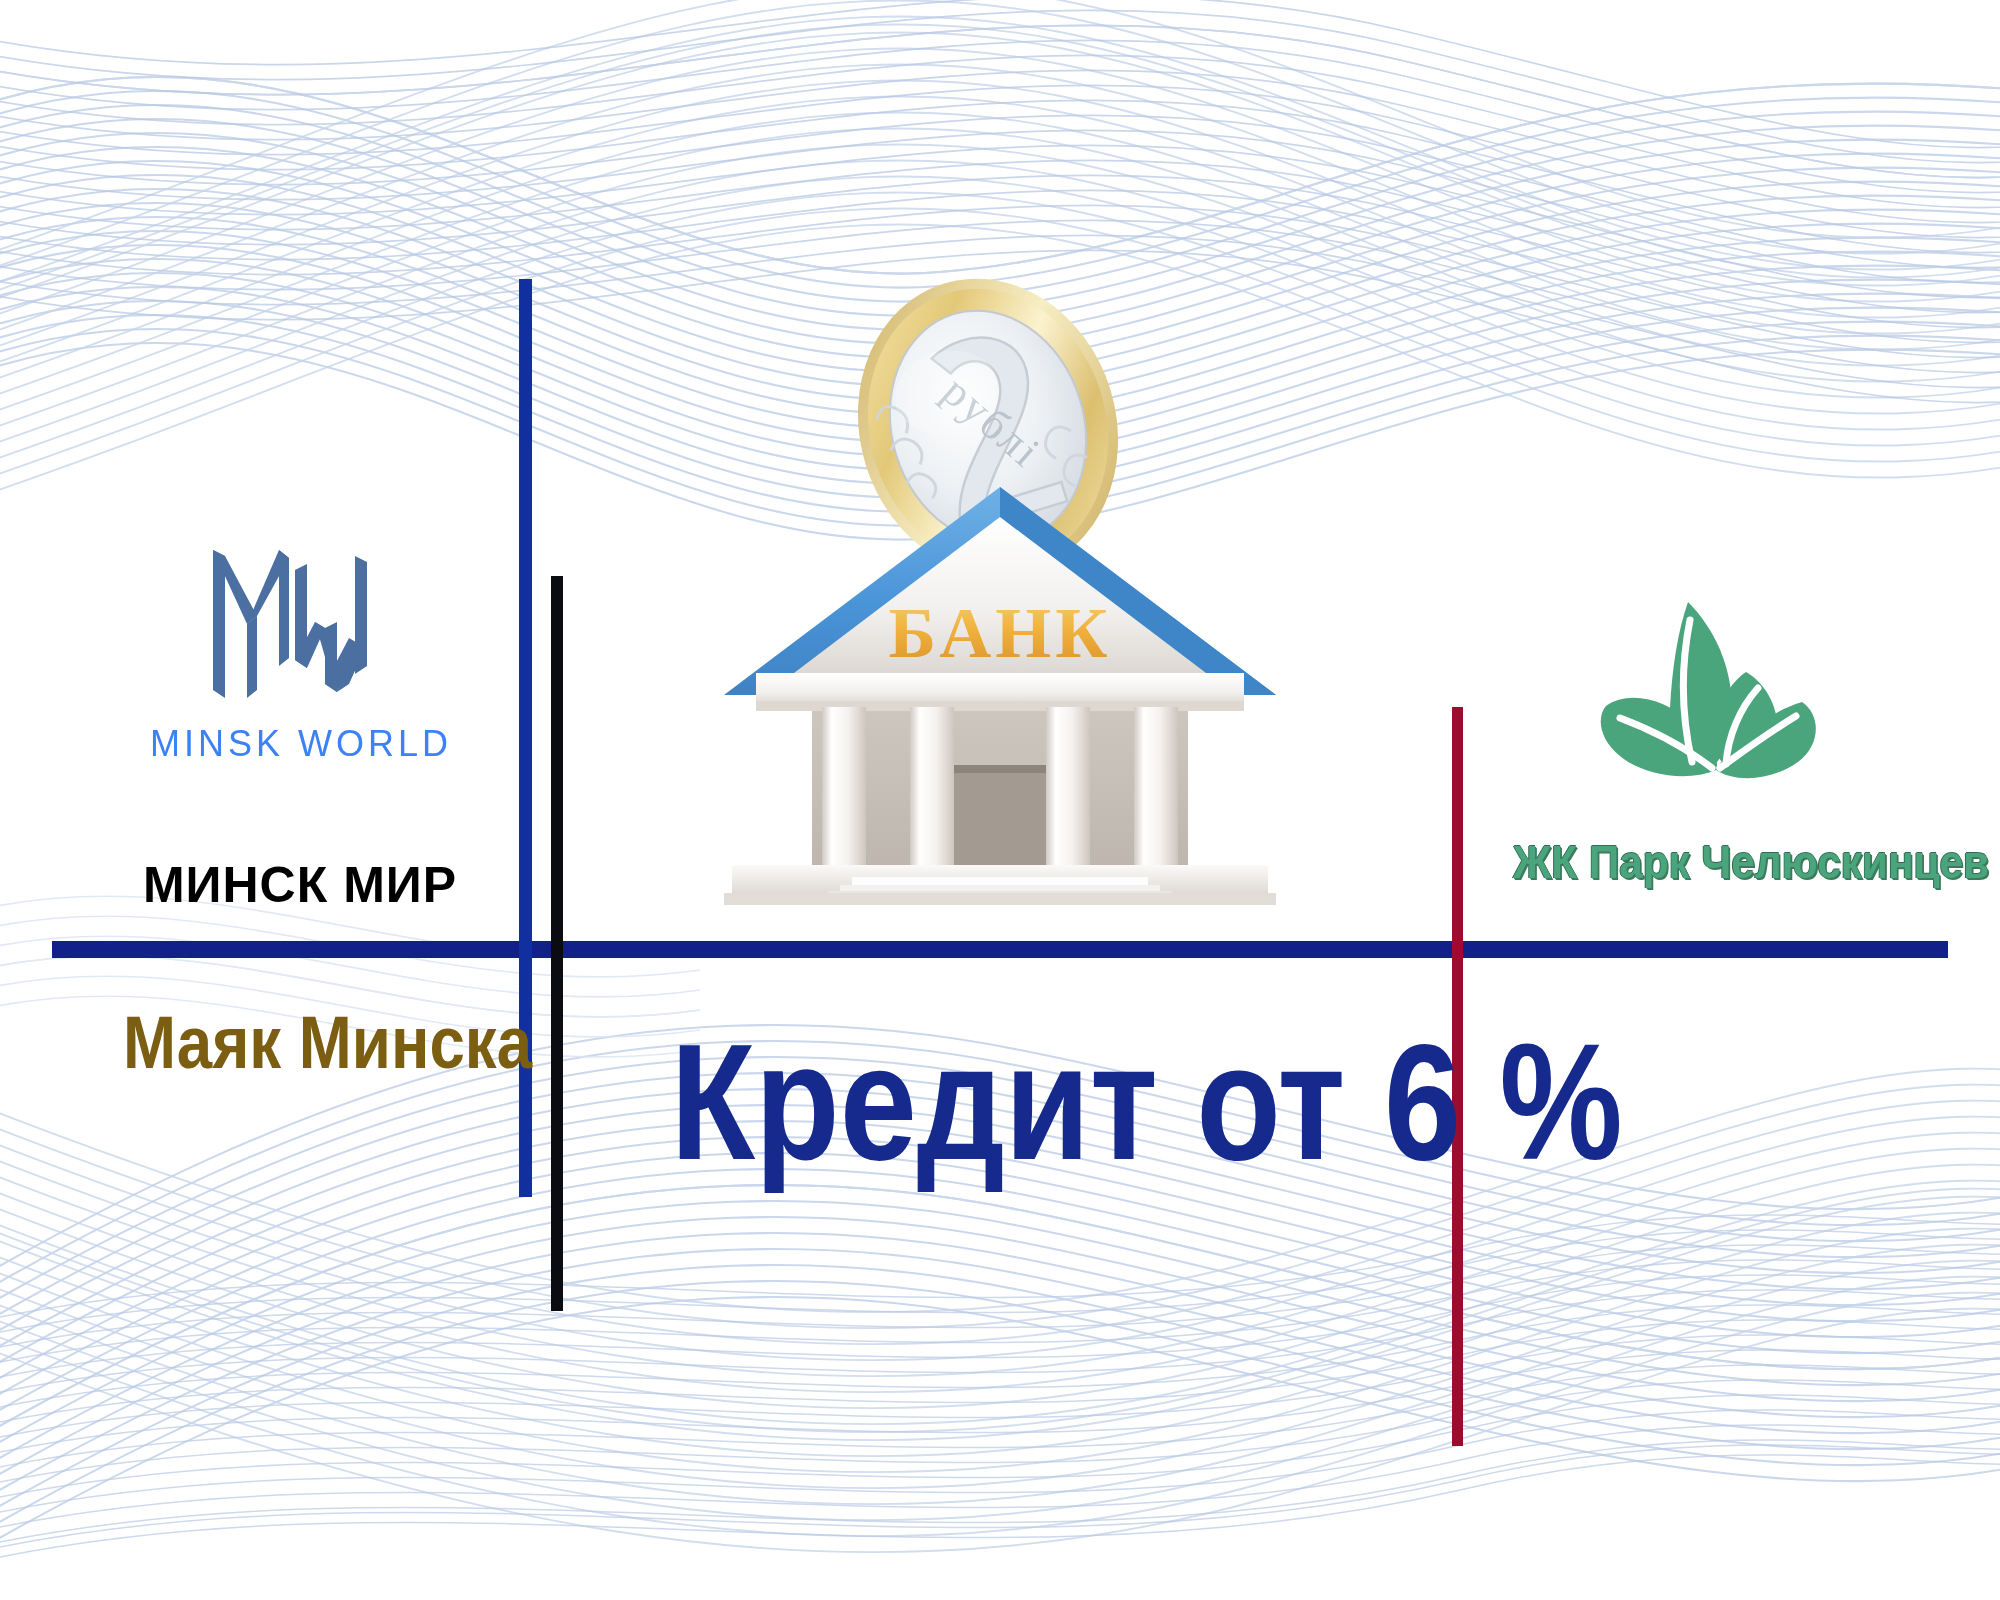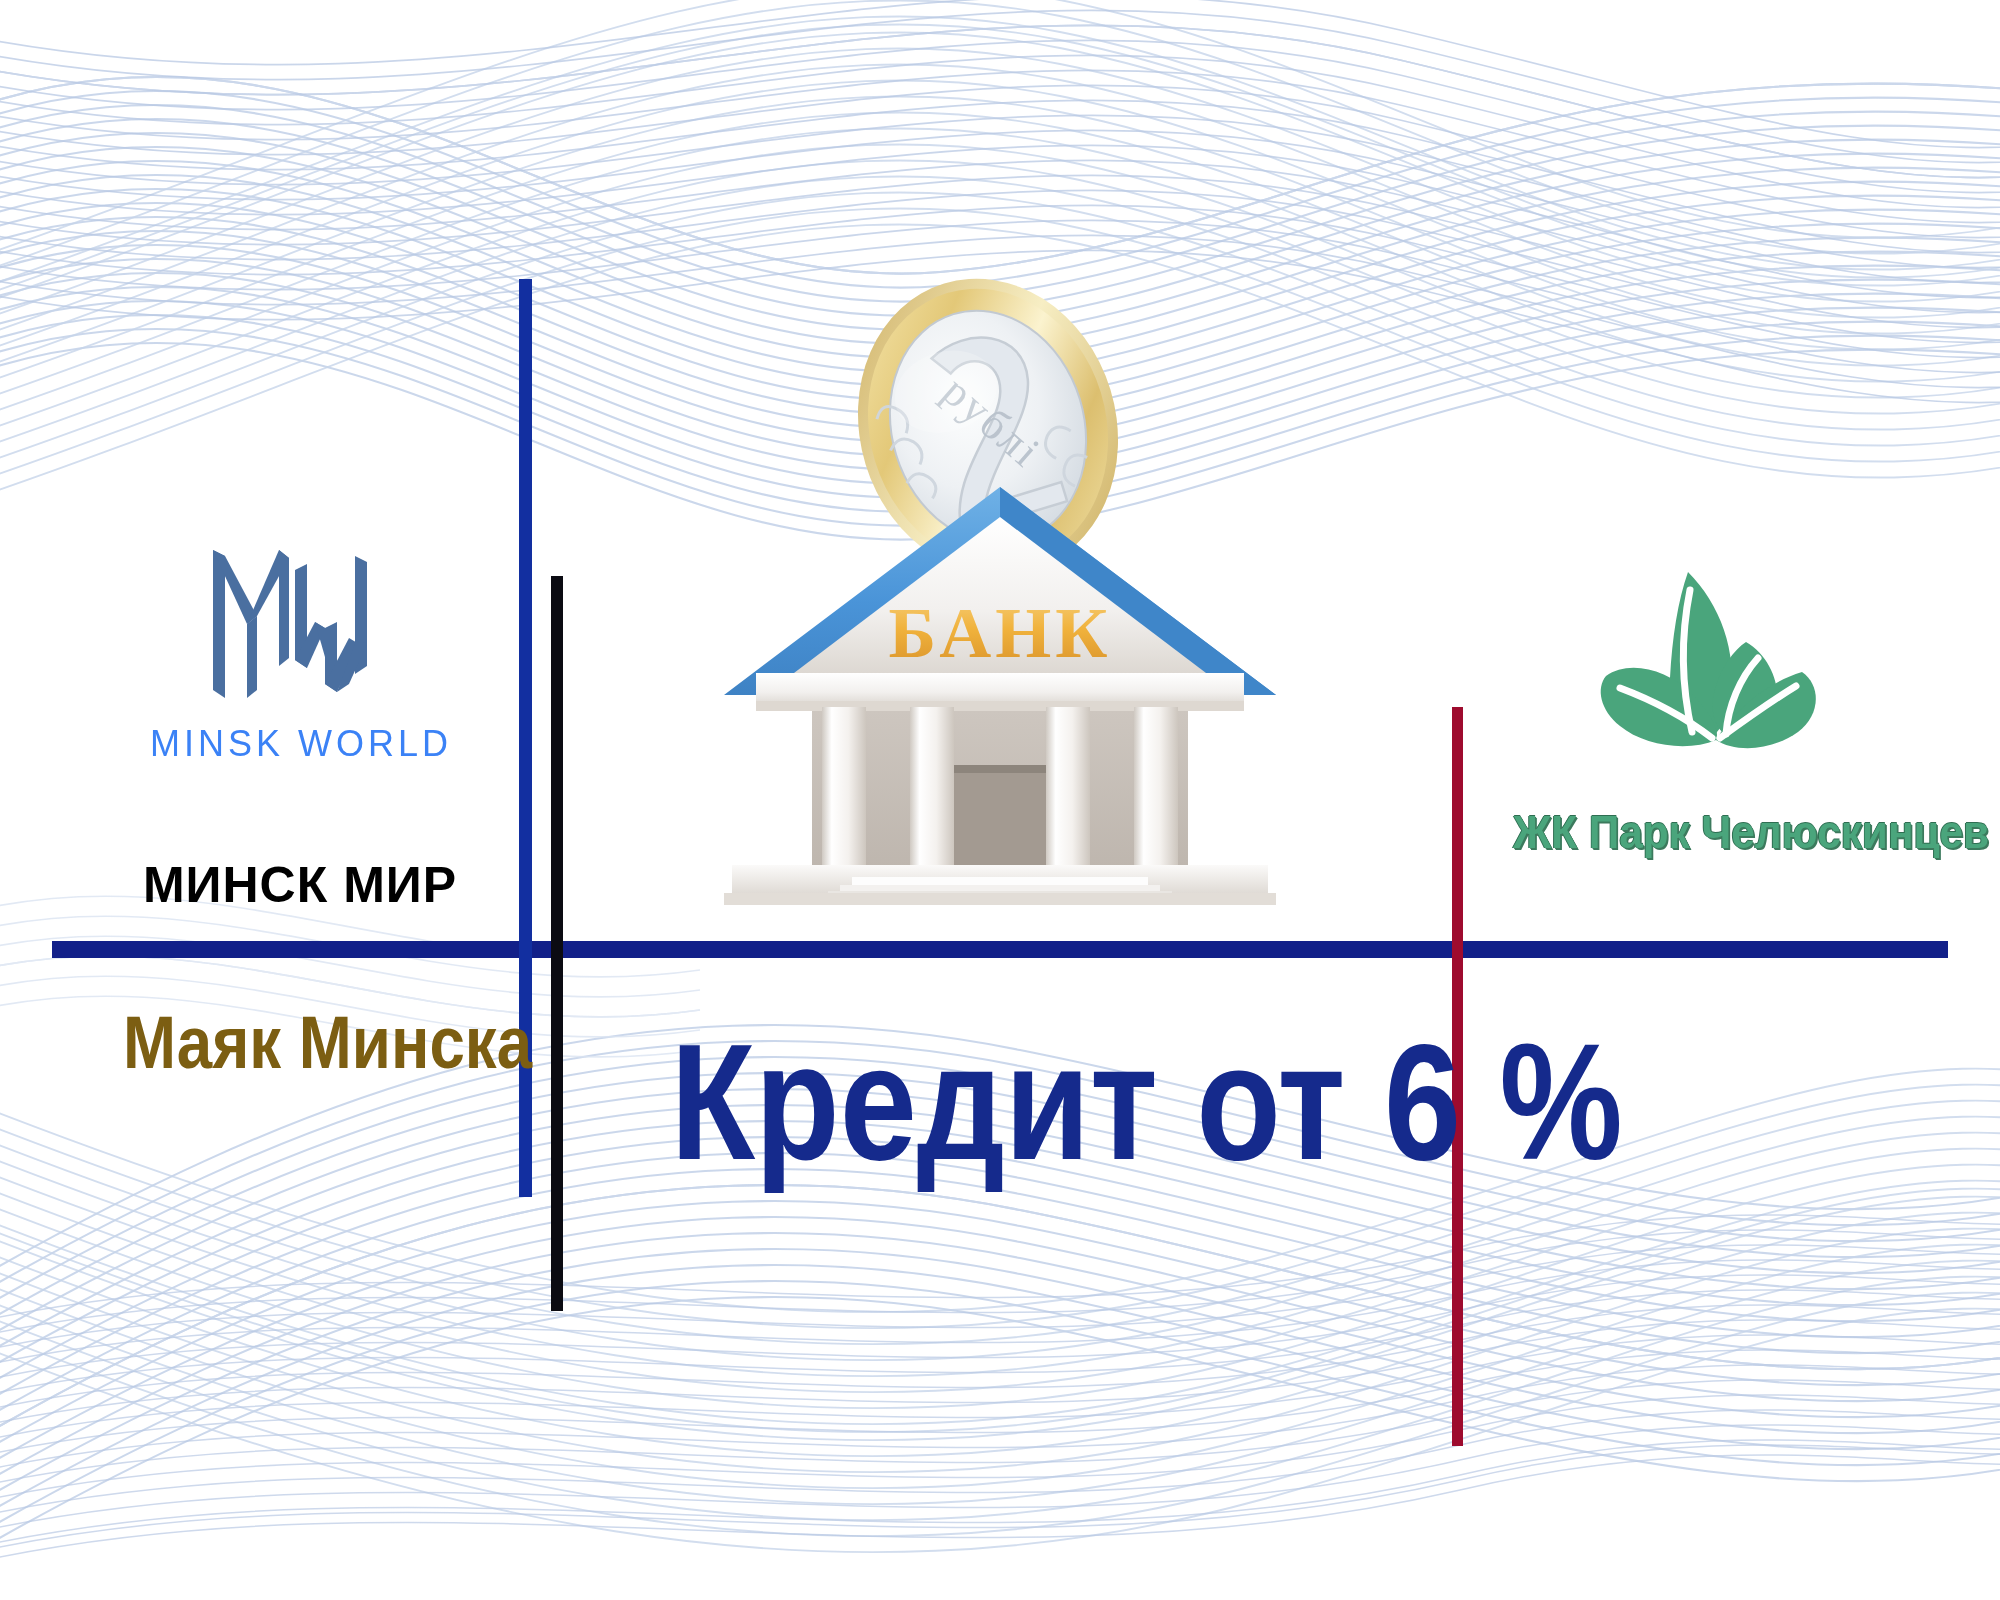--- a/index.html
+++ b/index.html
@@ -112,21 +112,21 @@
     color: #7c5e12;
     white-space: nowrap;
     transform: scaleX(0.86);
     transform-origin: center center;
   }
 
   
   .pc-block {
     position: absolute;
     left: 1490px;
-    top: 560px;
+    top: 590px;
     width: 460px;
     text-align: left;
   }
   .pc-mark {
     width: 300px;
     height: 230px;
     margin: 0 auto;
     display: block;
   }
   .pc-word {

